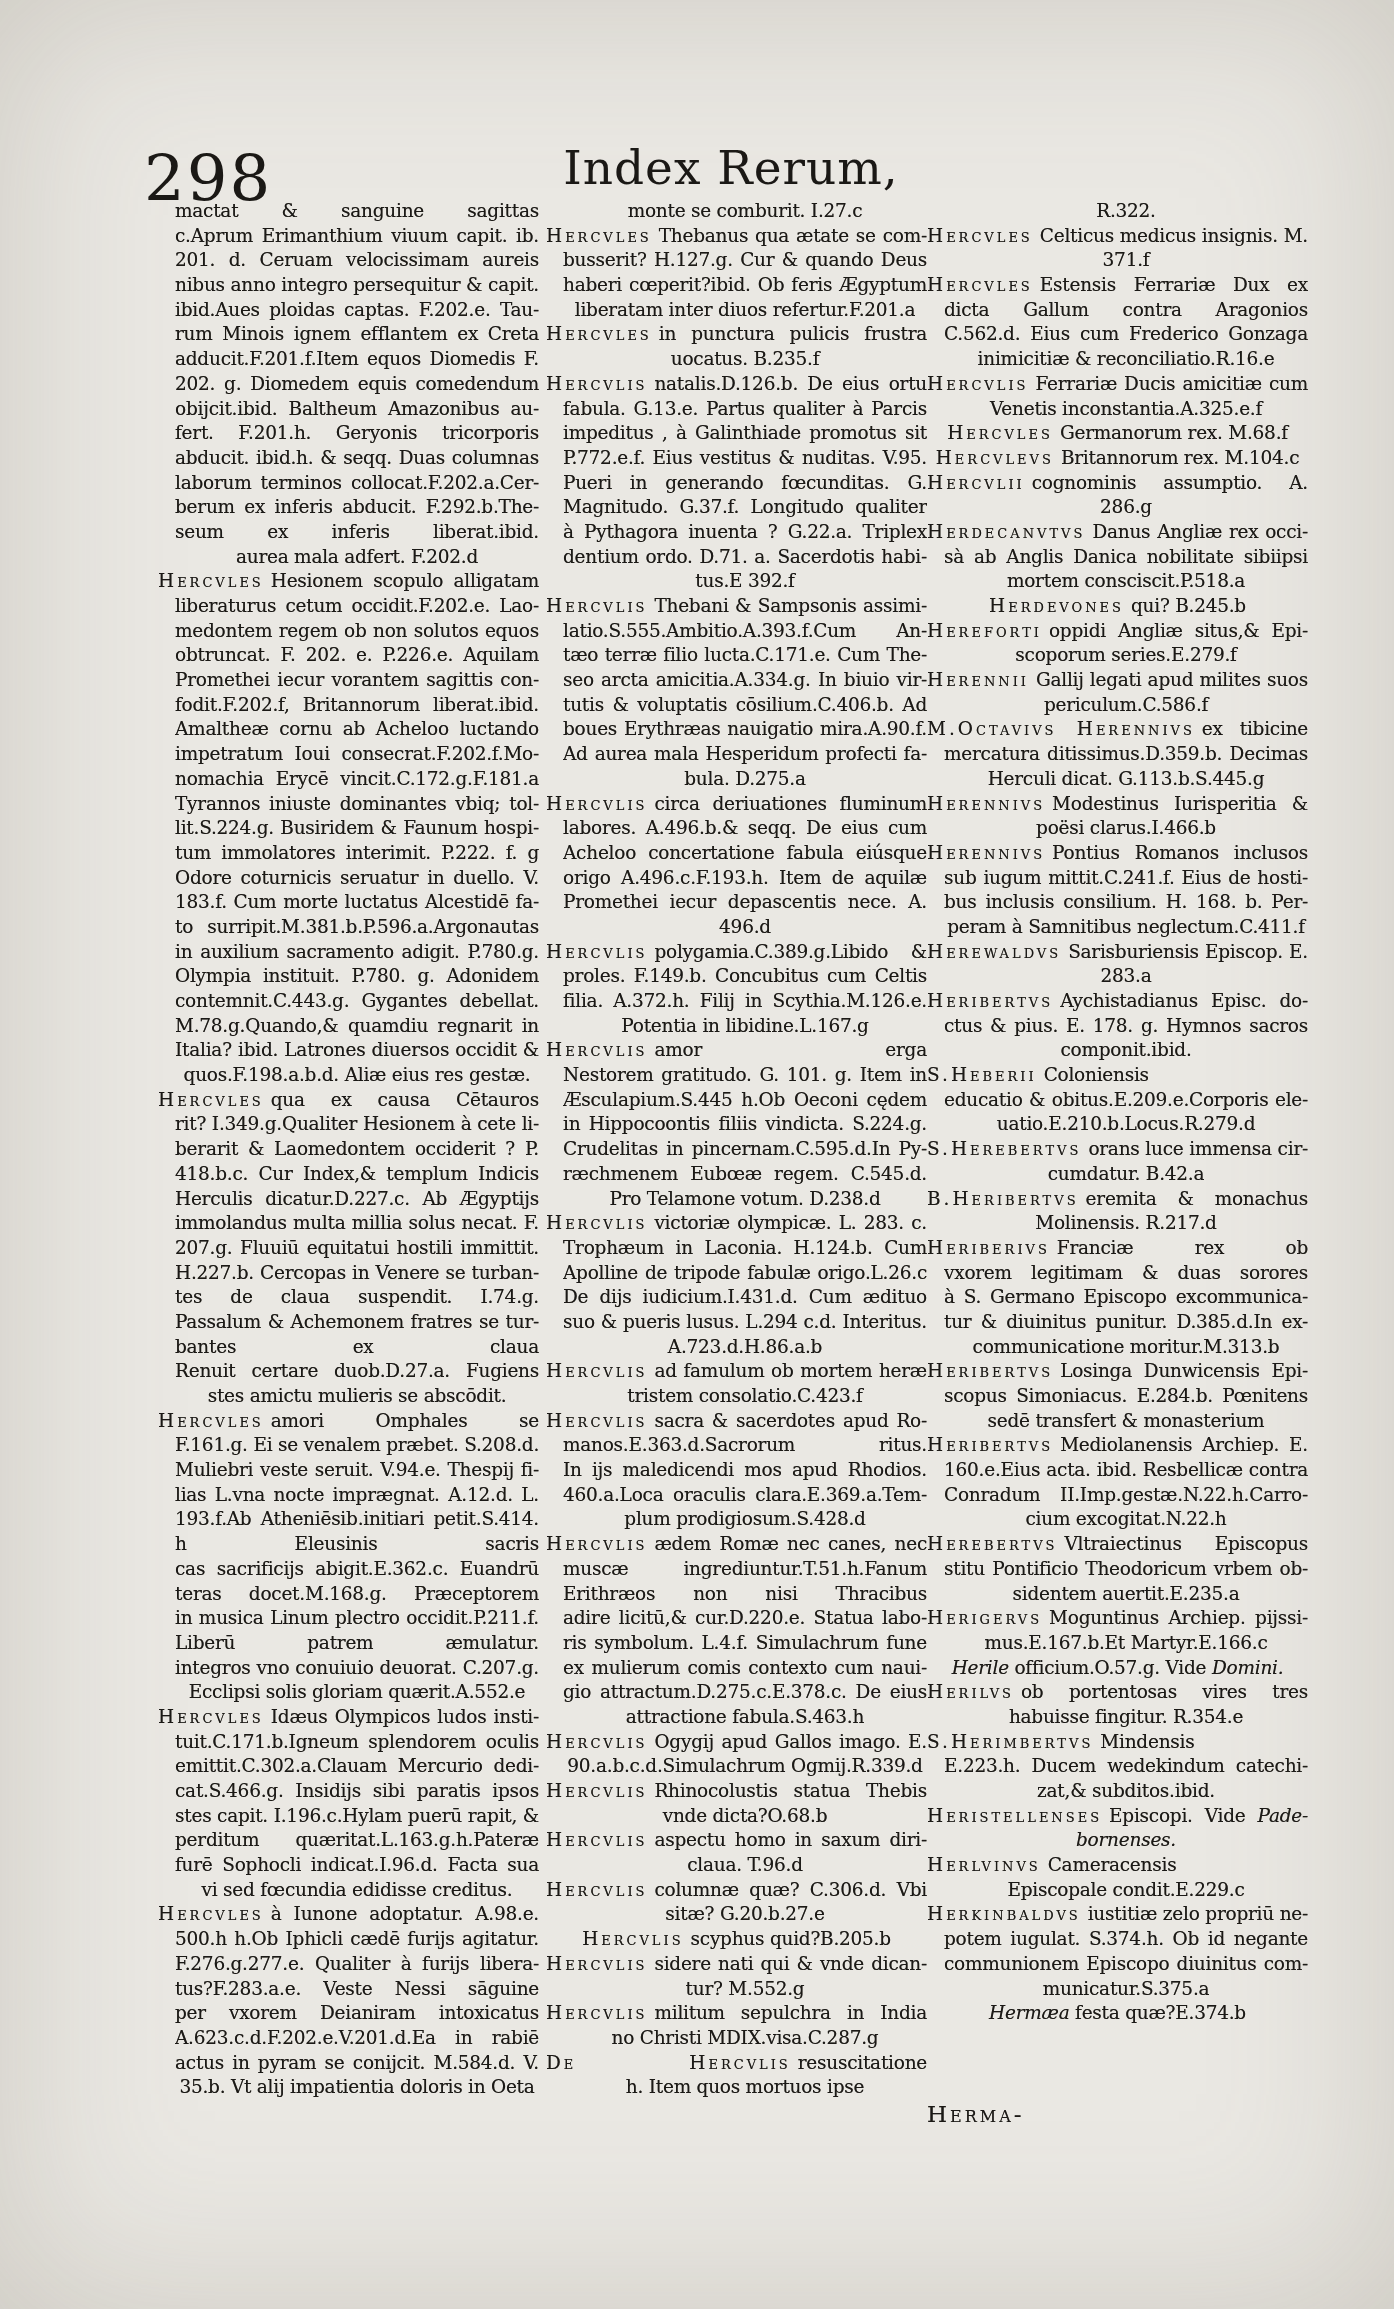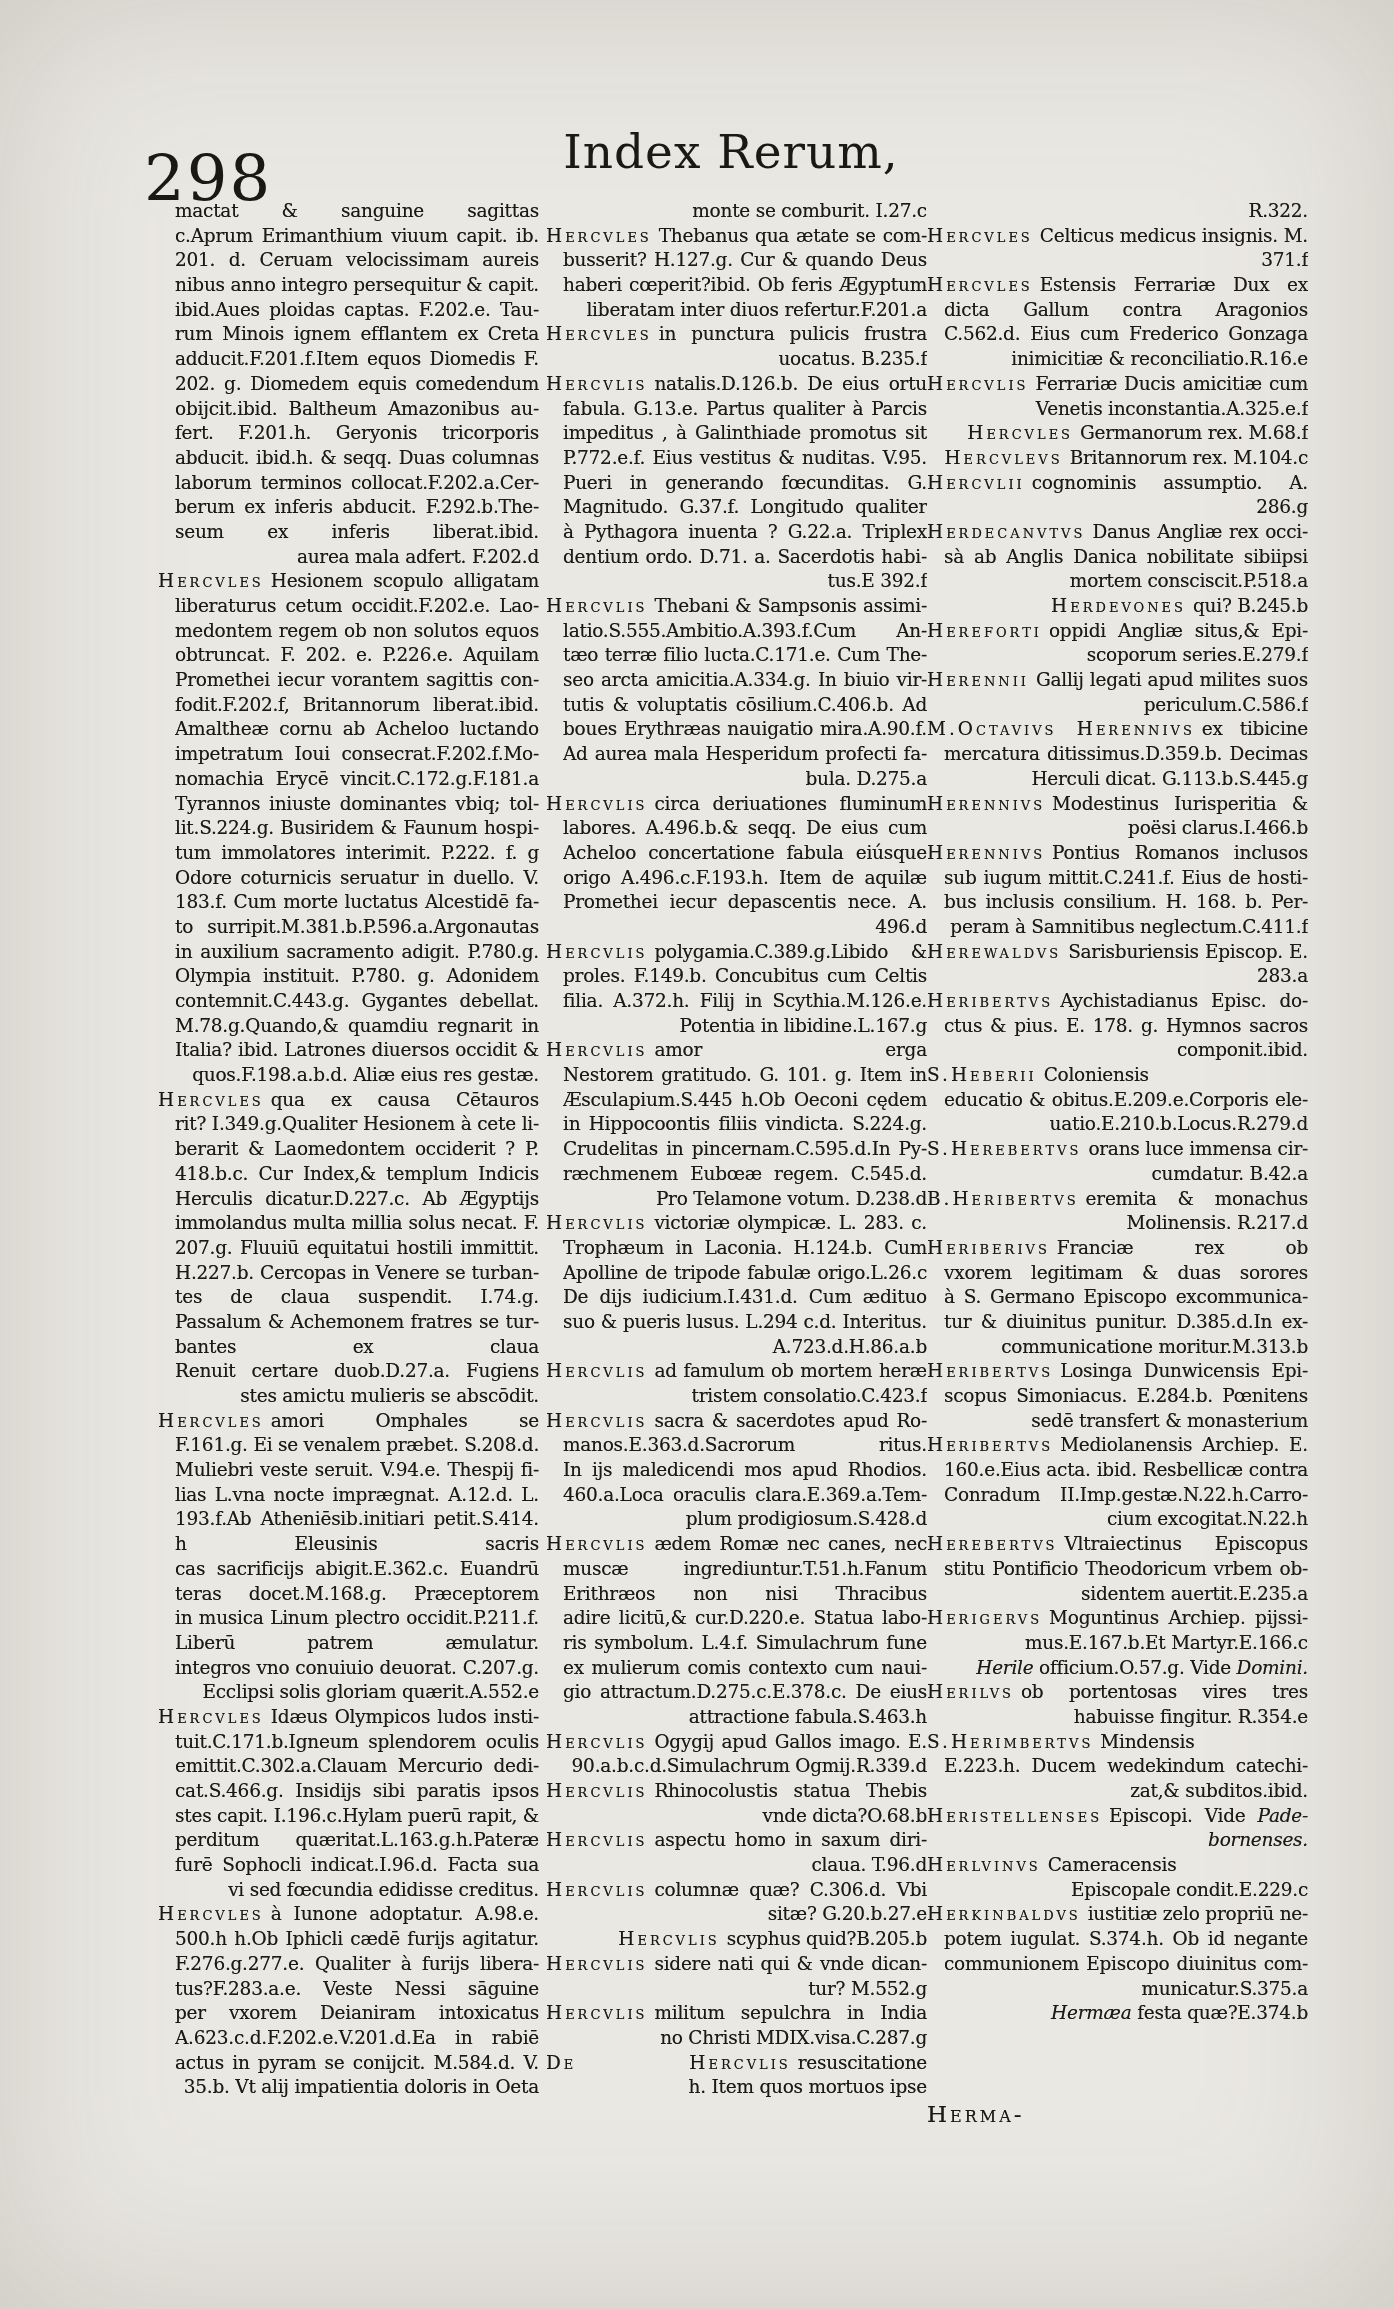--- a/index.html
+++ b/index.html
@@ -12,40 +12,40 @@
   }
   body::after{
     content:"";position:absolute;inset:0;pointer-events:none;
     box-shadow:inset 0 0 180px rgba(120,112,95,0.25);
   }
   .pagenum{
     position:absolute;left:144px;top:142px;
     font-size:64px;letter-spacing:2px;
   }
   .title{
-    position:absolute;left:calc(50% + 34px);top:124px;
+    position:absolute;left:calc(50% + 34px);top:140px;
     transform:translateX(-50%);
     font-size:47px;letter-spacing:1px;white-space:nowrap;
   }
   .column{
     position:absolute;top:199px;width:381px;
     padding-left:17px;box-sizing:border-box;
     font-size:18.5px;letter-spacing:-0.25px;
   }
   .col-1{left:158px;}
   .col-2{left:546px;}
   .col-3{left:927px;}
   .entry{margin:0;padding:0;}
   .line{
     line-height:24.7px;height:24.7px;overflow:hidden;
     text-shadow:0 0 0.5px rgba(20,16,10,0.55);
   }
   .line.first{margin-left:-17px;}
   .line.just{text-align:justify;text-align-last:justify;text-justify:inter-word;}
-  .line.last{text-align:right;}
+  .line.last{text-align:center;}
   .head{
     font-variant:small-caps;letter-spacing:3px;margin-right:7px;
   }
   .catchword{
     position:absolute;left:927px;top:2102px;width:381px;
     box-sizing:border-box;text-align:left;
     font-size:23px;line-height:24.7px;
     font-variant:small-caps;letter-spacing:3px;
     text-shadow:0 0 0.5px rgba(20,16,10,0.55);
   }

